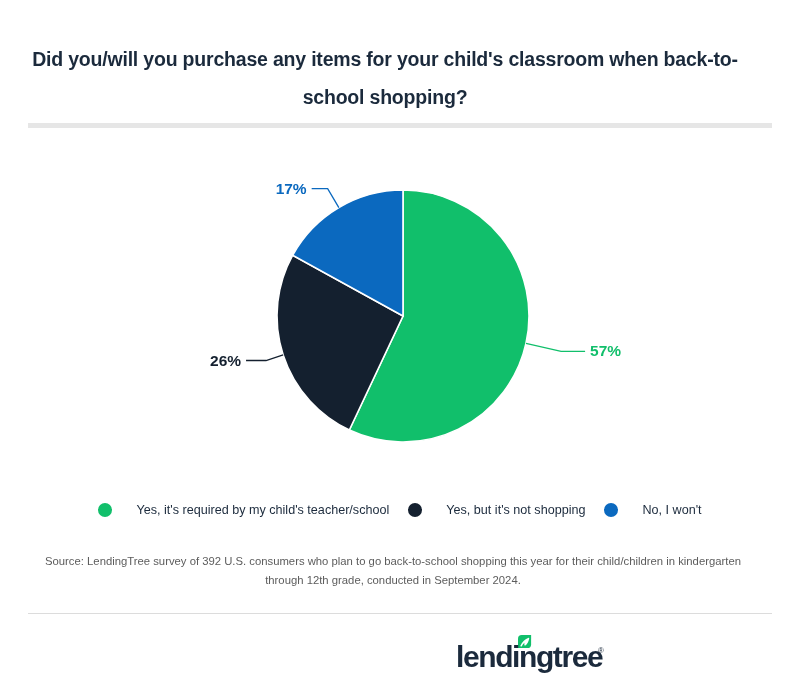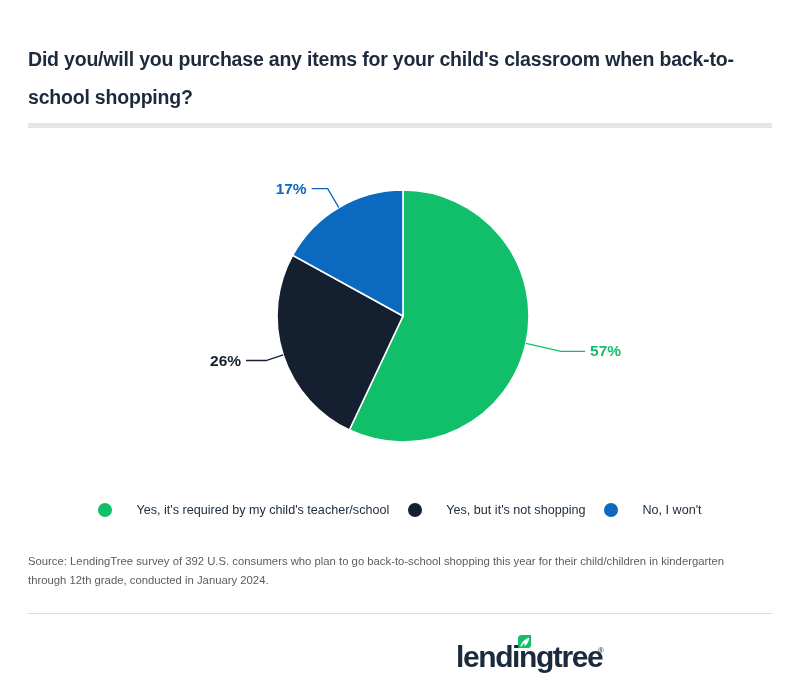--- a/index.html
+++ b/index.html
@@ -15,20 +15,21 @@
     position: relative;
     overflow: hidden;
   }
 
   .page {
     position: absolute;
     left: 0; top: 0;
     width: 800px;
     height: 691px;
     background: #ffffff;
+    text-align: center;
   }
 
   
   .title {
     position: absolute;
     left: 28px;
     top: 40px;
     width: 714px;
     font-size: 19.5px;
     font-weight: bold;
@@ -168,21 +169,21 @@
     <div class="legend-item">
       <span class="legend-dot" id="legend-dot-1" style="background: rgb(20, 32, 47);"></span>
       <span class="legend-label">Yes, but it's not shopping</span>
     </div>
     <div class="legend-item">
       <span class="legend-dot" id="legend-dot-2" style="background: rgb(11, 105, 191);"></span>
       <span class="legend-label">No, I won't</span>
     </div>
   </div>
 
-  <div class="source">Source: LendingTree survey of 392 U.S. consumers who plan to go back-to-school shopping this year for their child/children in kindergarten through 12th grade, conducted in January 2024.</div>
+  <div class="source">Source: LendingTree survey of 392 U.S. consumers who plan to go back-to-school shopping this year for their child/children in kindergarten through 12th grade, conducted in September 2024.</div>
 
   <div class="rule-thin"></div>
 
   <div class="footer">
     <div class="logo">
       <svg class="logo-svg" width="152" height="40" viewBox="0 0 152 40" xmlns="http://www.w3.org/2000/svg">
 
         <g transform="translate(61.5,0.5)">
           <path d="M0.5 13.6 L0.5 4.2 A3.7 3.7 0 0 1 4.2 0.5 L13.6 0.5 L13.6 9.9 A3.7 3.7 0 0 1 9.9 13.6 Z" fill="#11bf6b"></path>
           <path d="M11.1 3.2 C7.6 4.6 4.6 7.4 3.0 11.0 C2.6 11.9 3.9 12.5 4.35 11.65 C5.0 10.4 5.85 9.25 6.85 8.3 L6.85 10.4 C6.85 10.95 7.45 11.25 7.9 10.95 C9.95 9.6 11.2 7.2 11.75 3.85 C11.83 3.32 11.6 3.0 11.1 3.2 Z" fill="#ffffff"></path>

